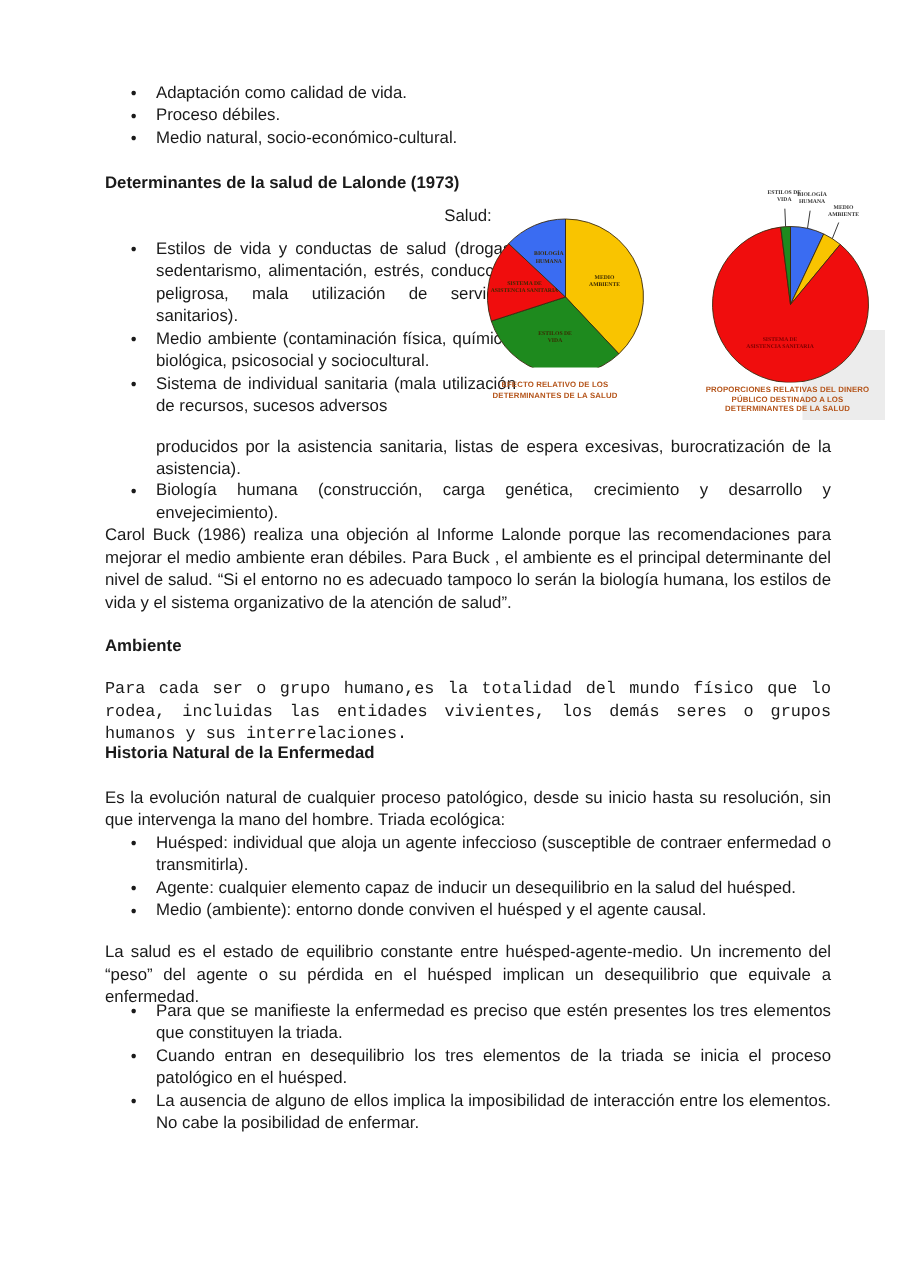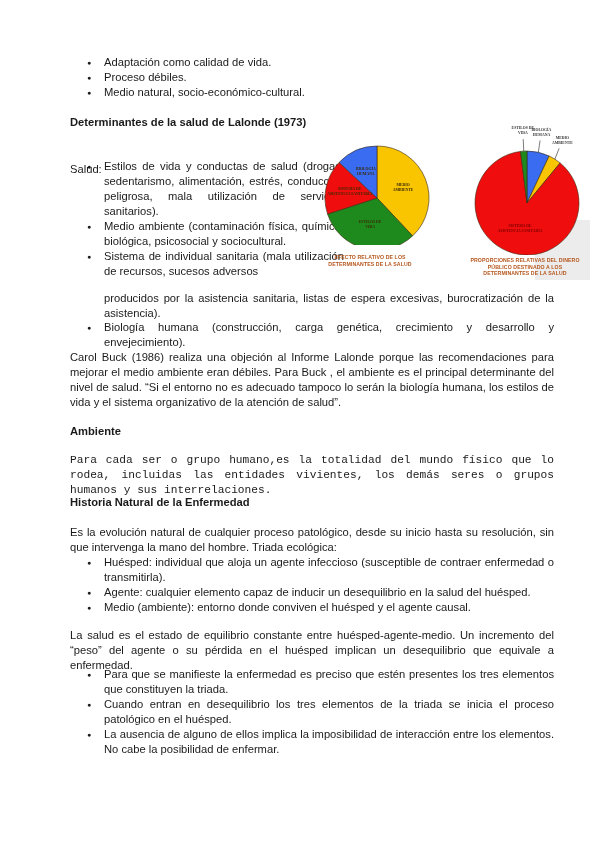--- a/index.html
+++ b/index.html
@@ -24,21 +24,21 @@
 <div class="page">
 
   <ul class="blk" style="top:55px;">
     <li>Adaptación como calidad de vida.</li>
     <li>Proceso débiles.</li>
     <li>Medio natural, socio-económico-cultural.</li>
   </ul>
 
   <div class="blk bold" style="top:115px;">Determinantes de la salud de Lalonde (1973)</div>
 
-  <div class="blk" style="top:162px;">Salud:</div>
+  <div class="blk" style="top:137px;text-align:center;">Salud:</div>
 
   <ul class="blk bul-narrow" style="top:159px;">
     <li style="width:240px;">Estilos de vida y conductas de salud (drogas, sedentarismo, alimentación, estrés, conducción peligrosa, mala utilización de servicios sanitarios).</li>
     <li style="width:240px;">Medio ambiente (contaminación física, química, biológica, psicosocial y sociocultural.</li>
     <li style="width:240px;">Sistema de individual sanitaria (mala utilización de recursos, sucesos adversos</li>
   </ul>
   <div class="blk just" style="top:291px; left:92px; width:450px;">producidos por la asistencia sanitaria, listas de espera excesivas, burocratización de la asistencia).</div>
   <ul class="blk" style="top:320px;">
     <li>Biología humana (construcción, carga genética, crecimiento y desarrollo y envejecimiento).</li>
   </ul>

